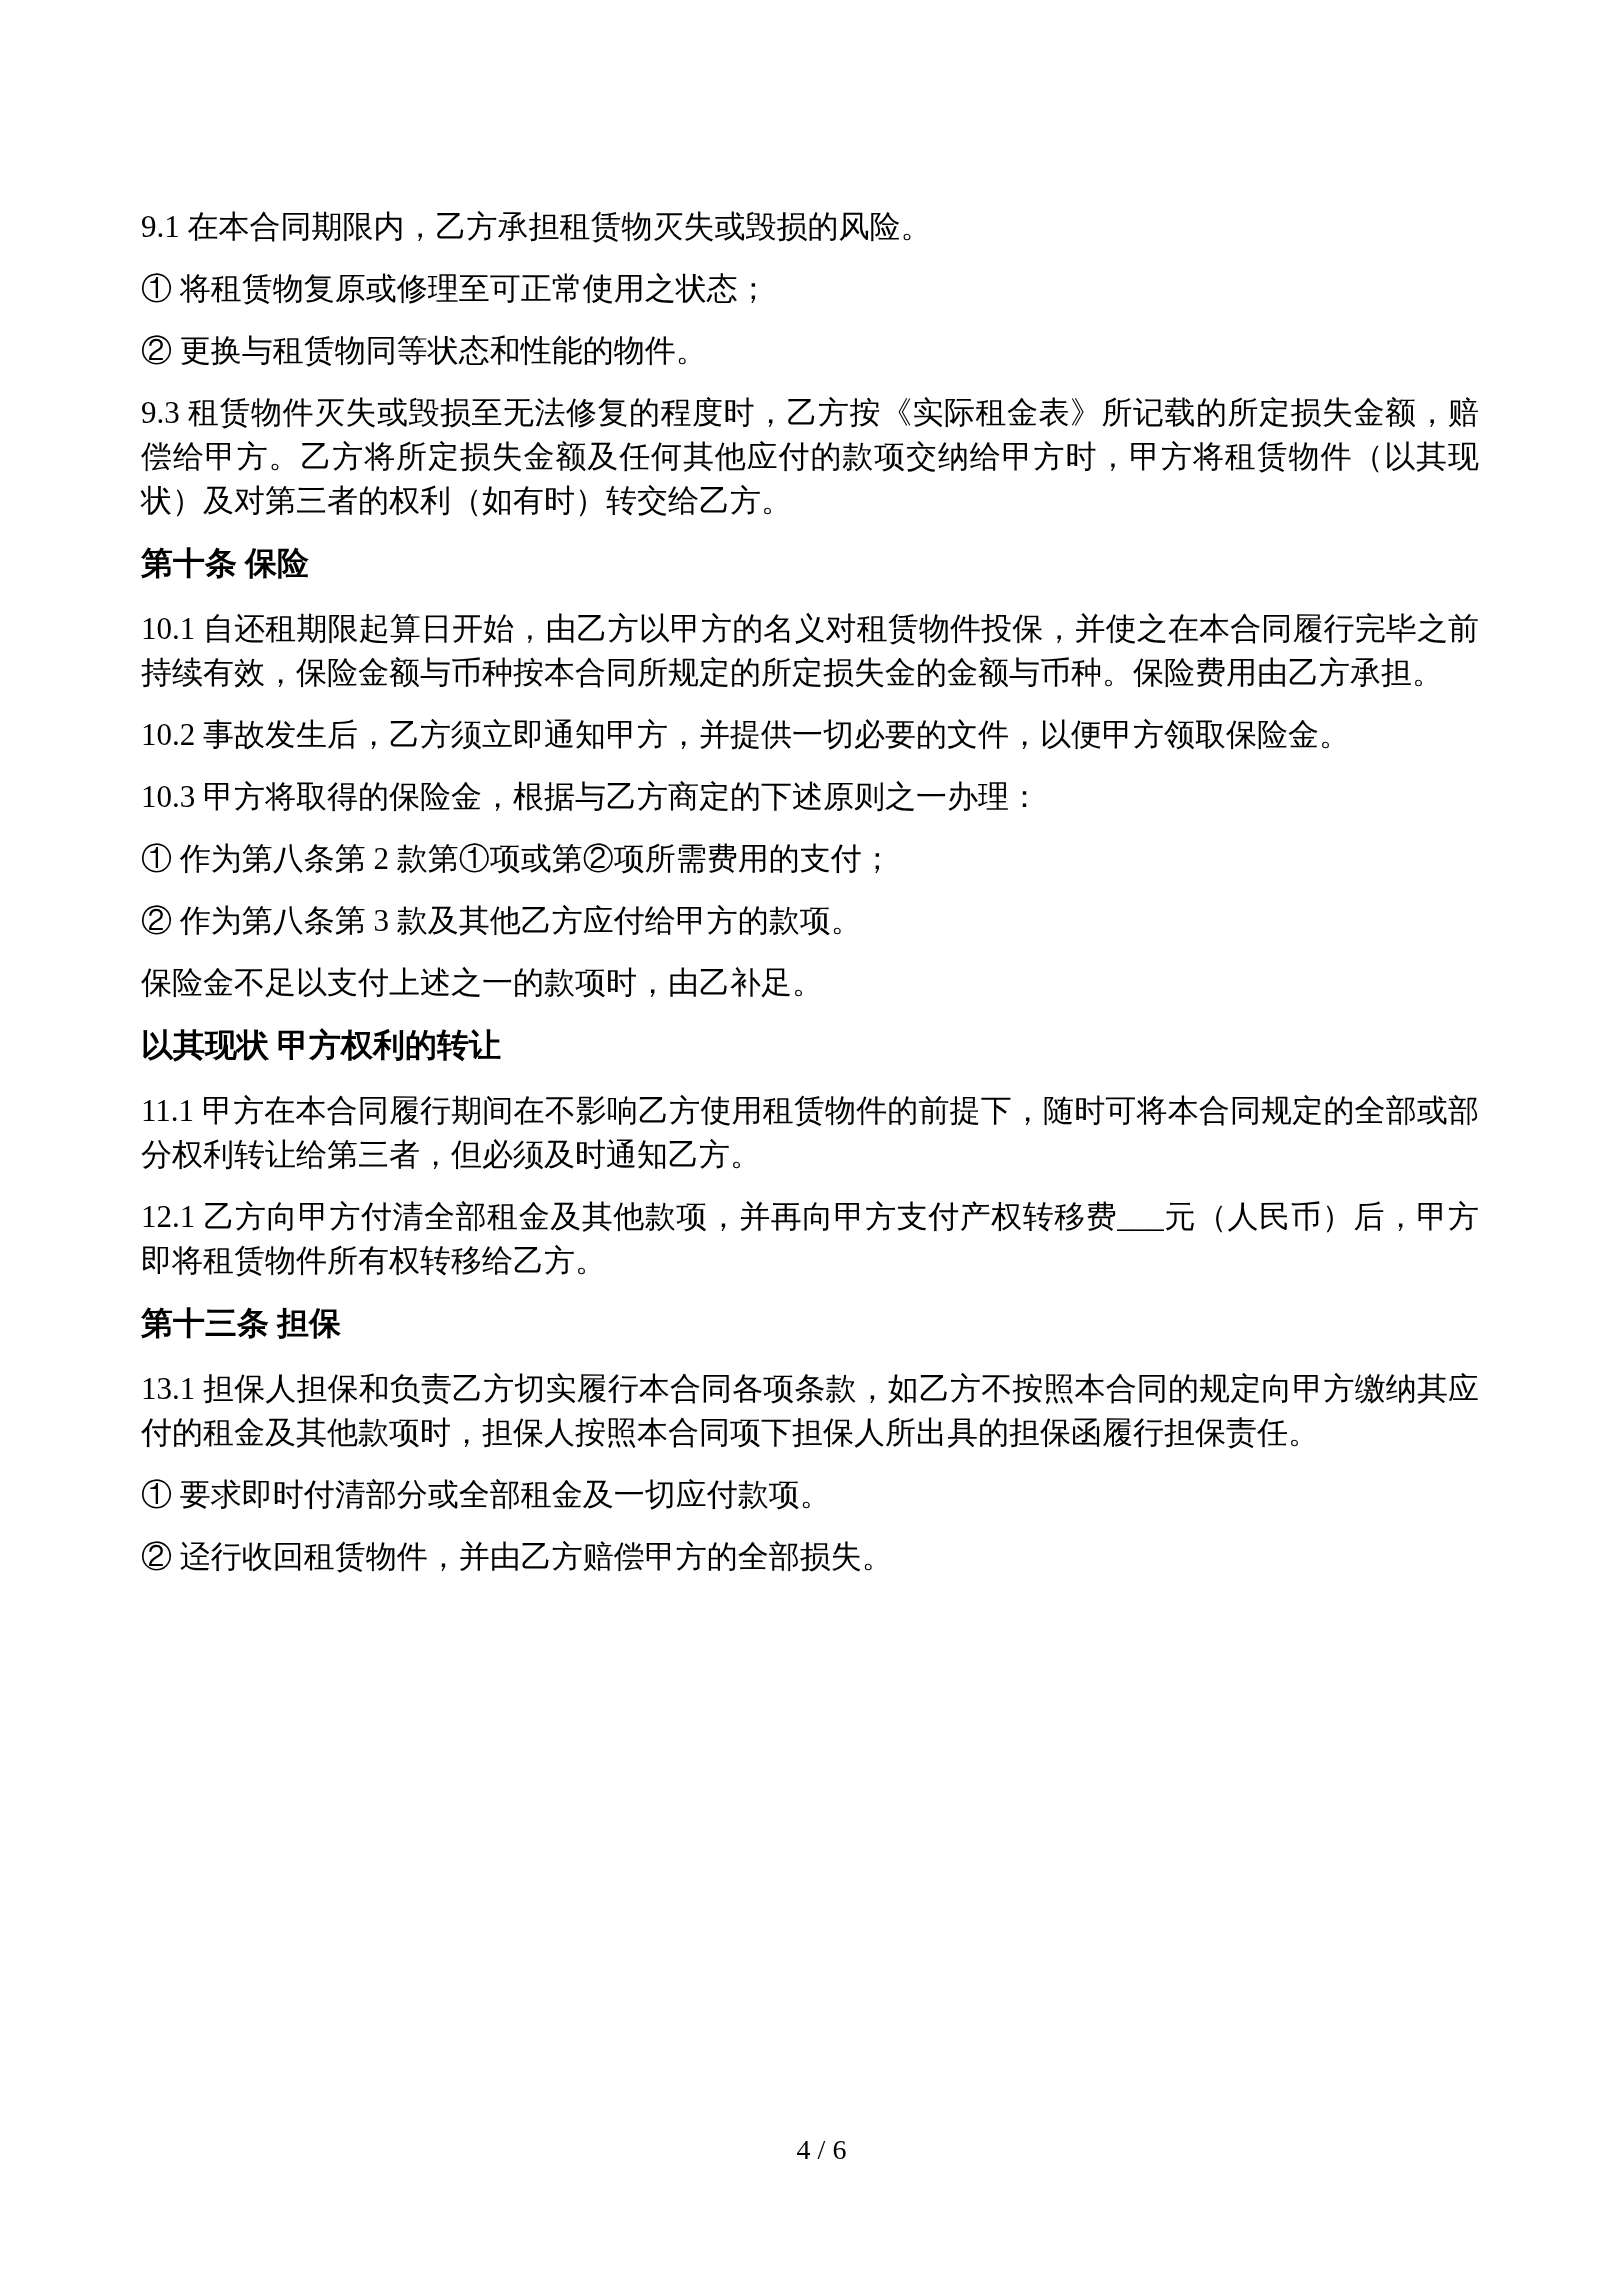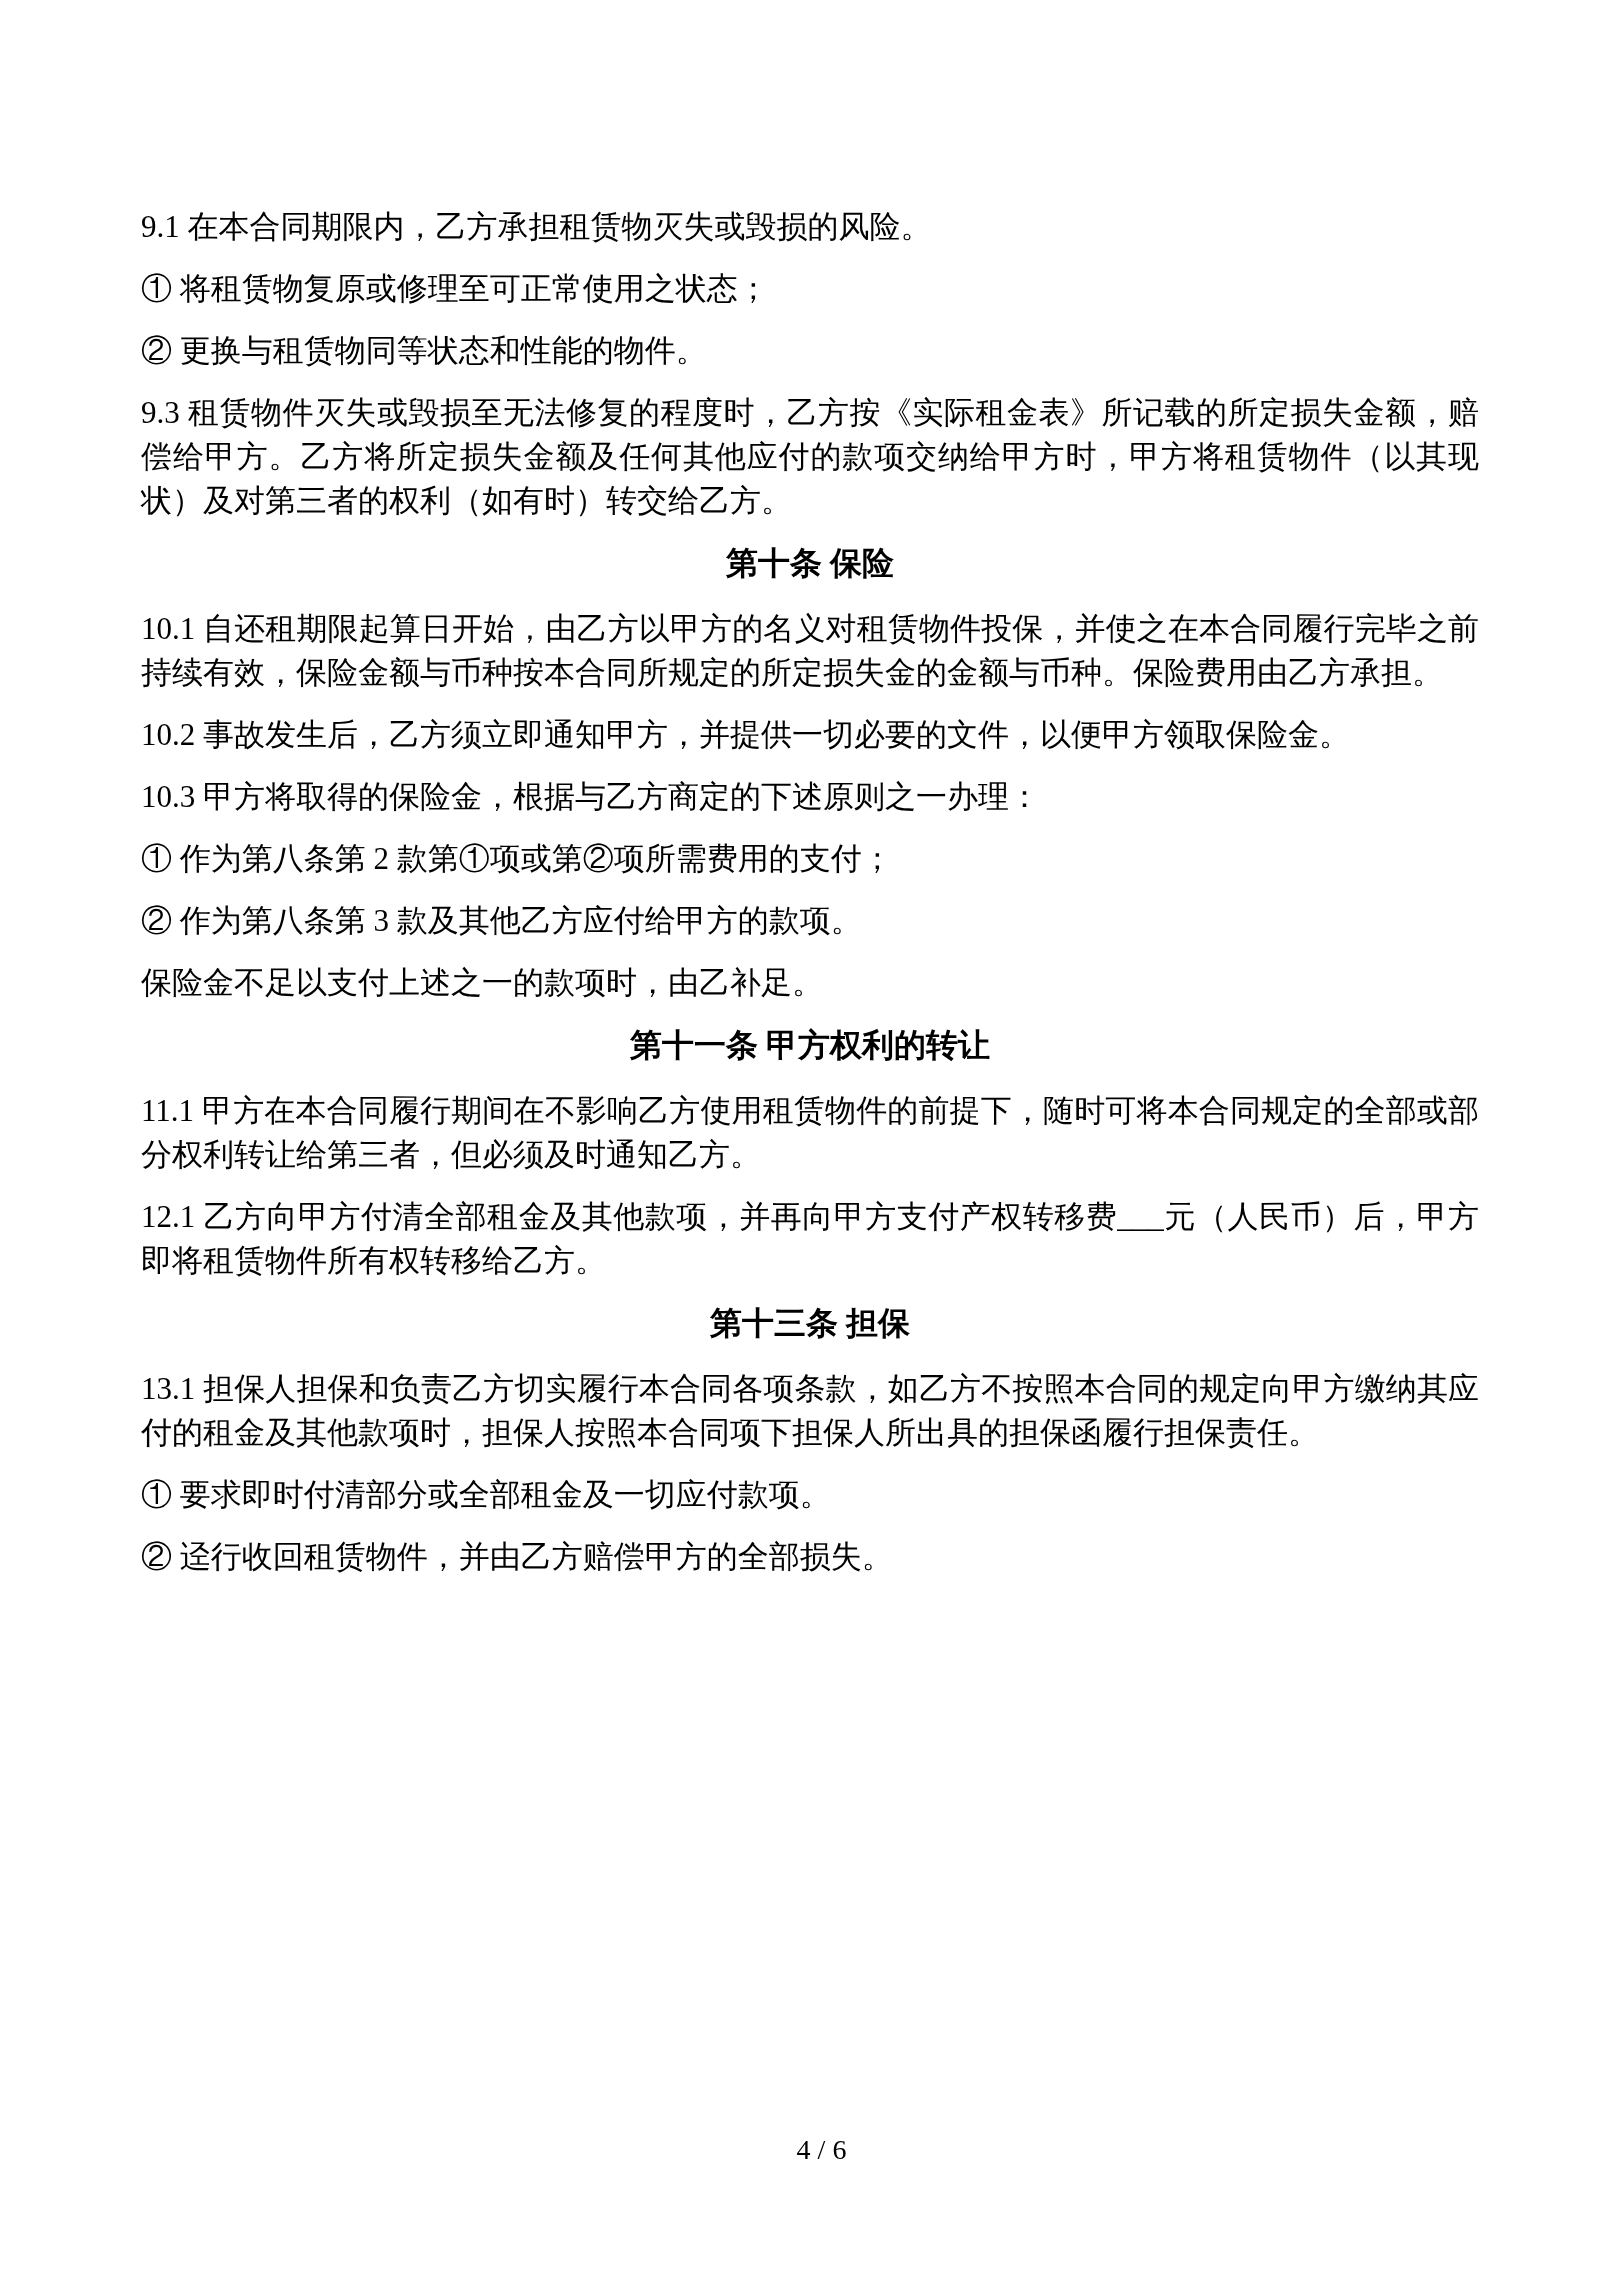--- a/index.html
+++ b/index.html
@@ -23,21 +23,21 @@
   }
   .block {
     margin: 0 0 18px 0;
     text-align: justify;
     font-weight: normal;
   }
   h3.block {
     font-size: 32px;
     font-weight: 700;
     margin: 5.5px 0 22px 0;
-    text-align: center;
+    text-align: left;
   }
   .footer {
     position: absolute;
     left: 0;
     right: 0;
     top: 2120px;
     text-align: center;
     font-size: 28px;
     line-height: 36px;
     font-weight: normal;
@@ -55,21 +55,21 @@
   <p class="block">9.3 租赁物件灭失或毁损至无法修复的程度时，乙方按《实际租金表》所记载的所定损失金额，赔偿给甲方。乙方将所定损失金额及任何其他应付的款项交纳给甲方时，甲方将租赁物件（以其现状）及对第三者的权利（如有时）转交给乙方。</p>
 
   <h3 class="block">第十条 保险</h3>
   <p class="block">10.1 自还租期限起算日开始，由乙方以甲方的名义对租赁物件投保，并使之在本合同履行完毕之前持续有效，保险金额与币种按本合同所规定的所定损失金的金额与币种。保险费用由乙方承担。</p>
   <p class="block">10.2 事故发生后，乙方须立即通知甲方，并提供一切必要的文件，以便甲方领取保险金。</p>
   <p class="block">10.3 甲方将取得的保险金，根据与乙方商定的下述原则之一办理：</p>
   <p class="block">① 作为第八条第 2 款第①项或第②项所需费用的支付；</p>
   <p class="block">② 作为第八条第 3 款及其他乙方应付给甲方的款项。</p>
   <p class="block">保险金不足以支付上述之一的款项时，由乙补足。</p>
 
-  <h3 class="block">第十一条 甲方权利的转让</h3>
+  <h3 class="block">以其现状 甲方权利的转让</h3>
   <p class="block">11.1 甲方在本合同履行期间在不影响乙方使用租赁物件的前提下，随时可将本合同规定的全部或部分权利转让给第三者，但必须及时通知乙方。</p>
 
   <p class="block">12.1 乙方向甲方付清全部租金及其他款项，并再向甲方支付产权转移费___元（人民币）后，甲方即将租赁物件所有权转移给乙方。</p>
 
   <h3 class="block">第十三条 担保</h3>
   <p class="block">13.1 担保人担保和负责乙方切实履行本合同各项条款，如乙方不按照本合同的规定向甲方缴纳其应付的租金及其他款项时，担保人按照本合同项下担保人所出具的担保函履行担保责任。</p>
 
   <p class="block">① 要求即时付清部分或全部租金及一切应付款项。</p>
   <p class="block">② 迳行收回租赁物件，并由乙方赔偿甲方的全部损失。</p>
 

